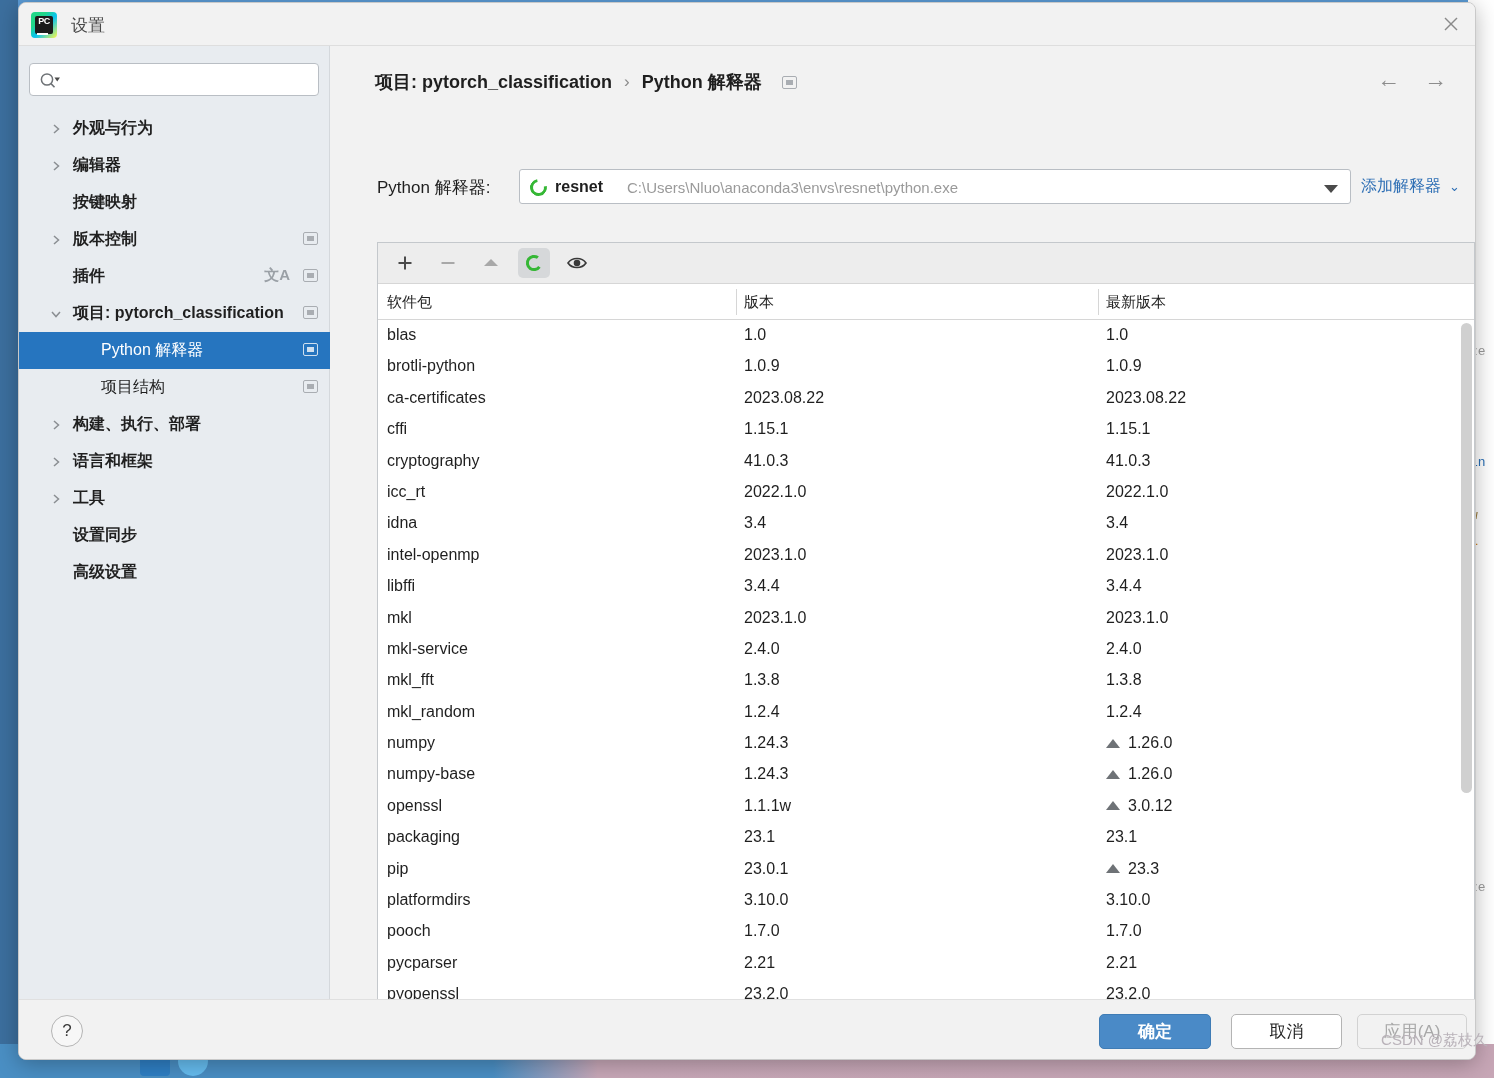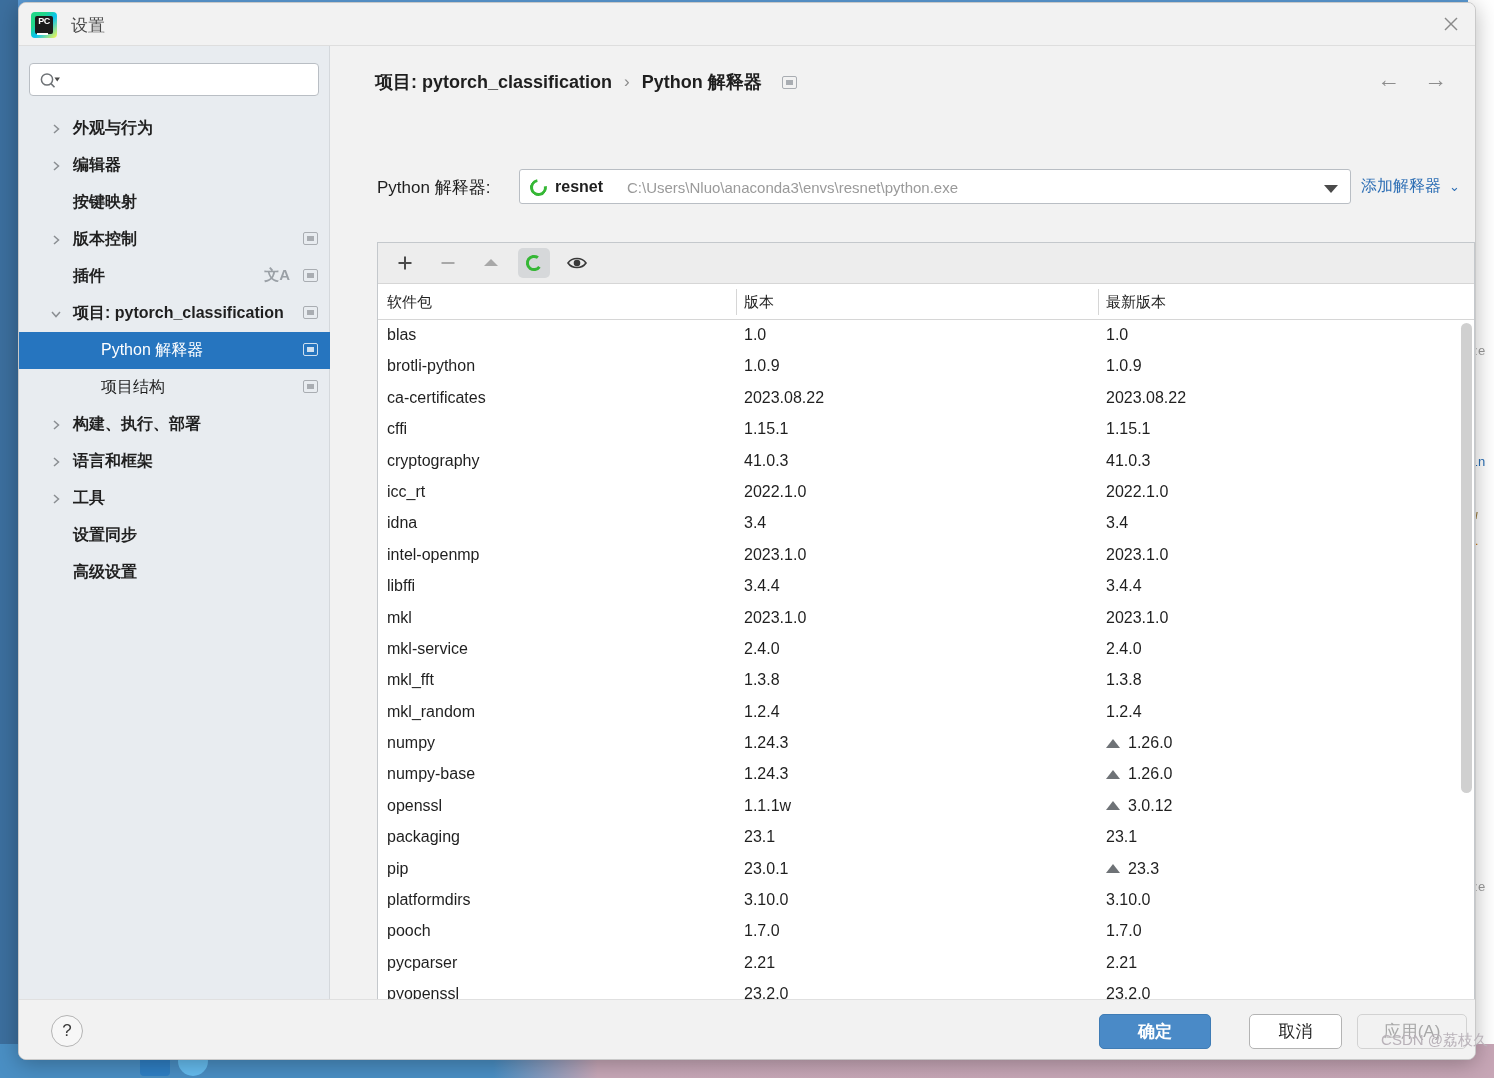--- a/index.html
+++ b/index.html
@@ -261,21 +261,21 @@
     font-size: 17px; color: #3a3a3a; cursor: default;
   }
   .btn {
     position: absolute; top: 14px; height: 35px;
     border-radius: 5px; font-size: 17px;
     display: flex; align-items: center; justify-content: center;
     cursor: default;
   }
   #btn-ok     { right: 266px; width: 112px; background: #4a8ac7; color: #fff;
                 border: 1px solid #3f7cb5; font-weight: bold; }
-  #btn-cancel { right: 135px; width: 93px; background: #fff; color: #1f1f1f;
+  #btn-cancel { right: 135px; width: 111px; background: #fff; color: #1f1f1f;
                 border: 1px solid #b4b4b4; }
   #btn-apply  { right: 10px;  width: 110px; background: #f2f2f2; color: #a8a8a8;
                 border: 1px solid #d2d2d2; }
 
   #watermark {
     position: absolute; right: 6px; bottom: 28px;
     font-size: 15px; color: #b9b2b9;
     z-index: 50;
   }
 </style>

